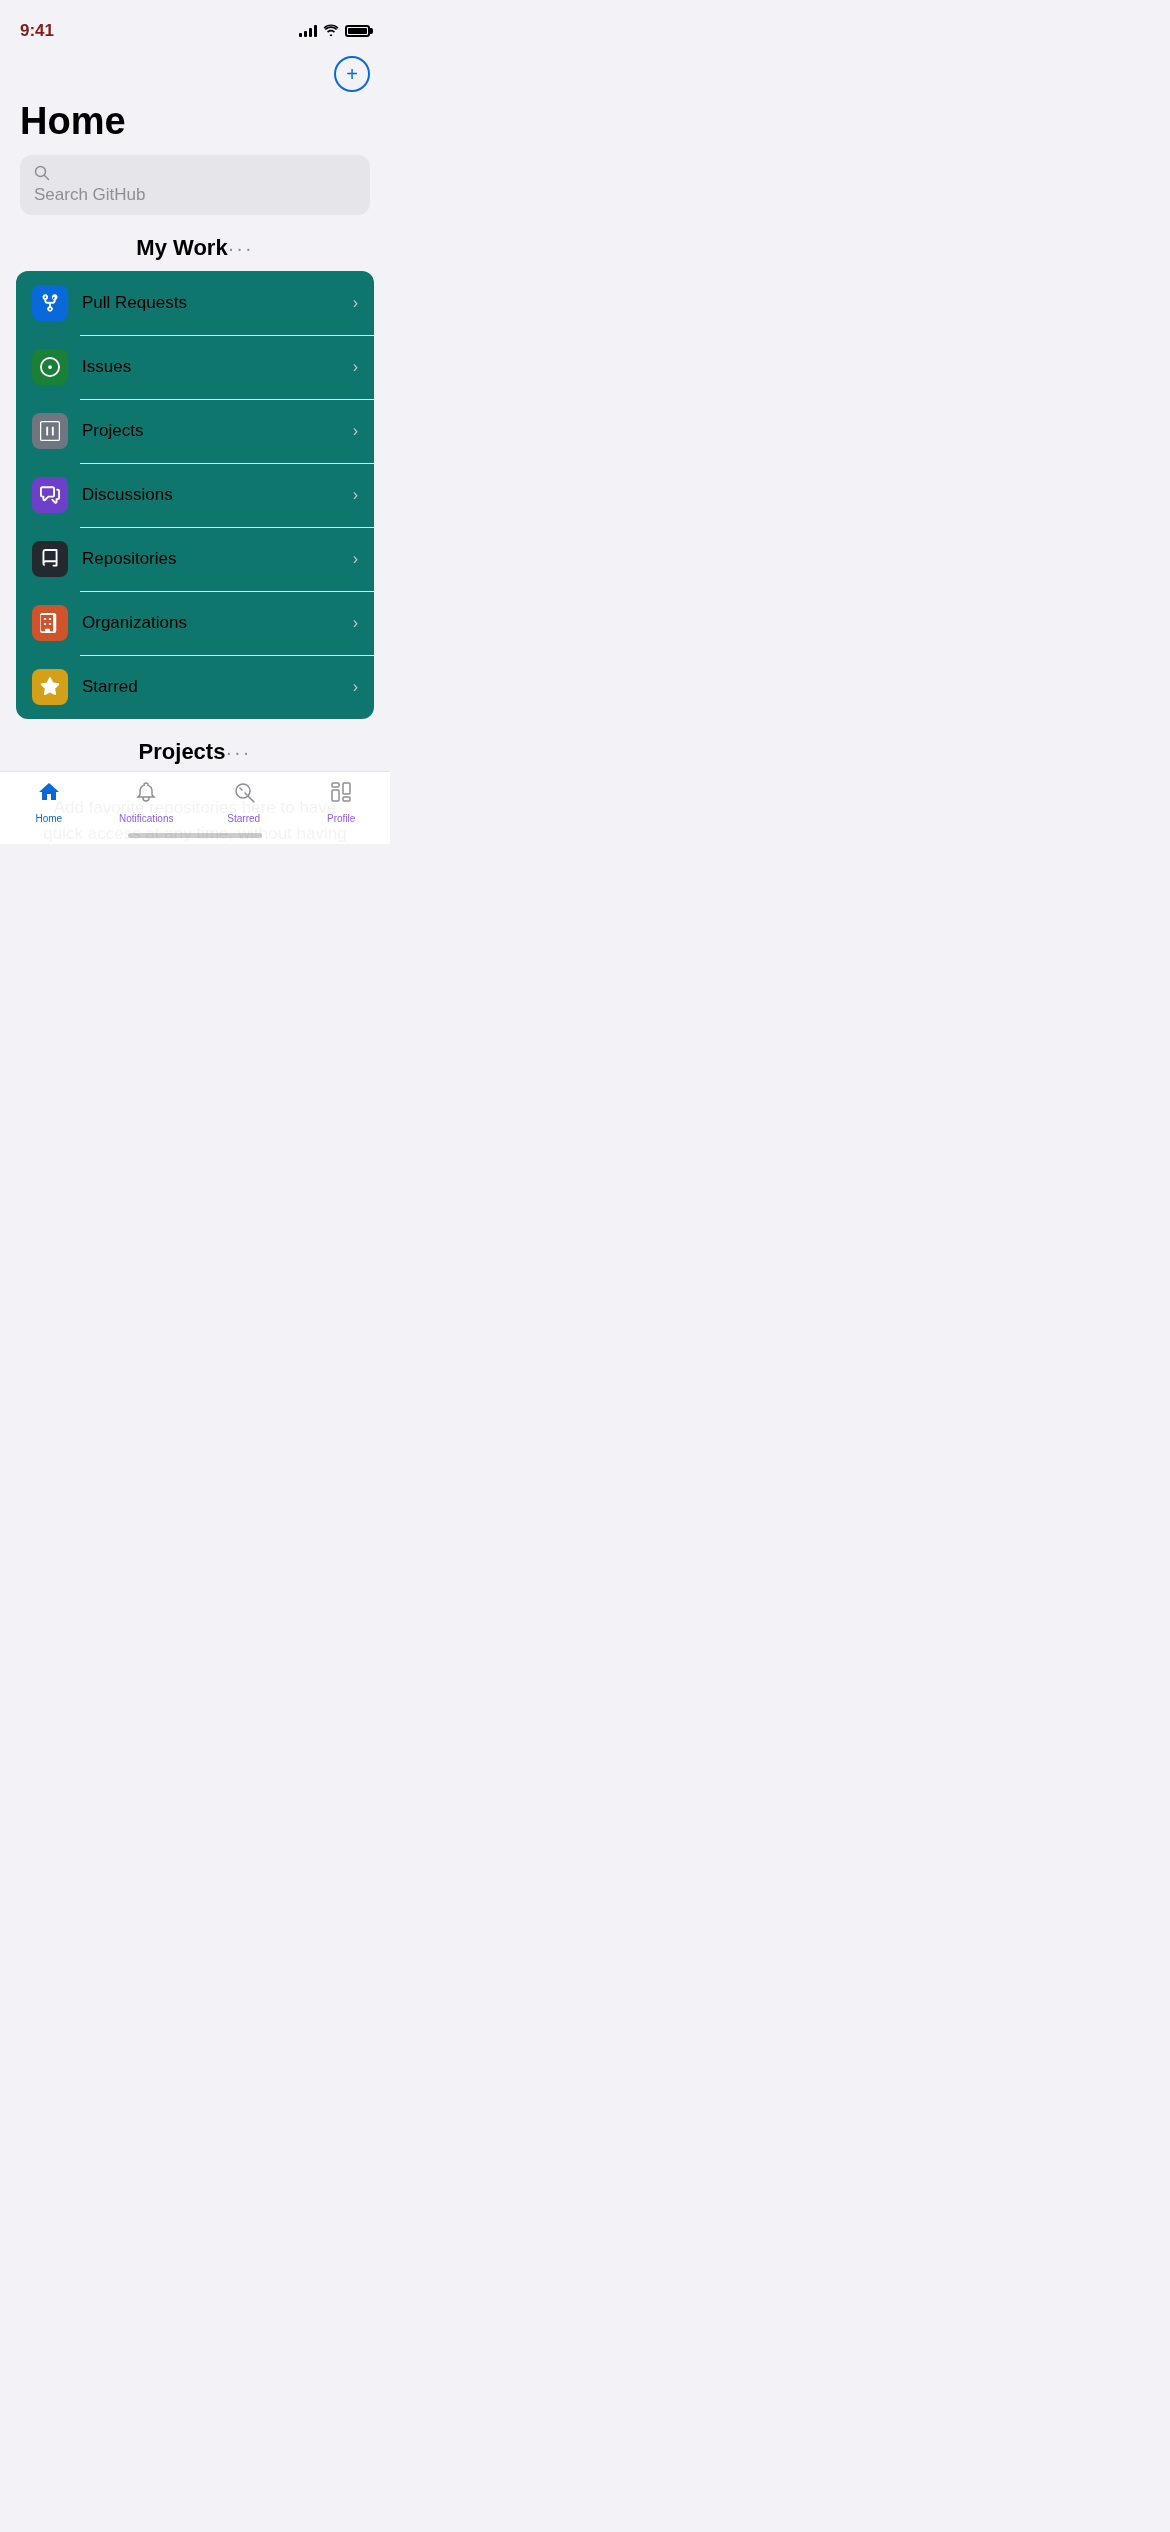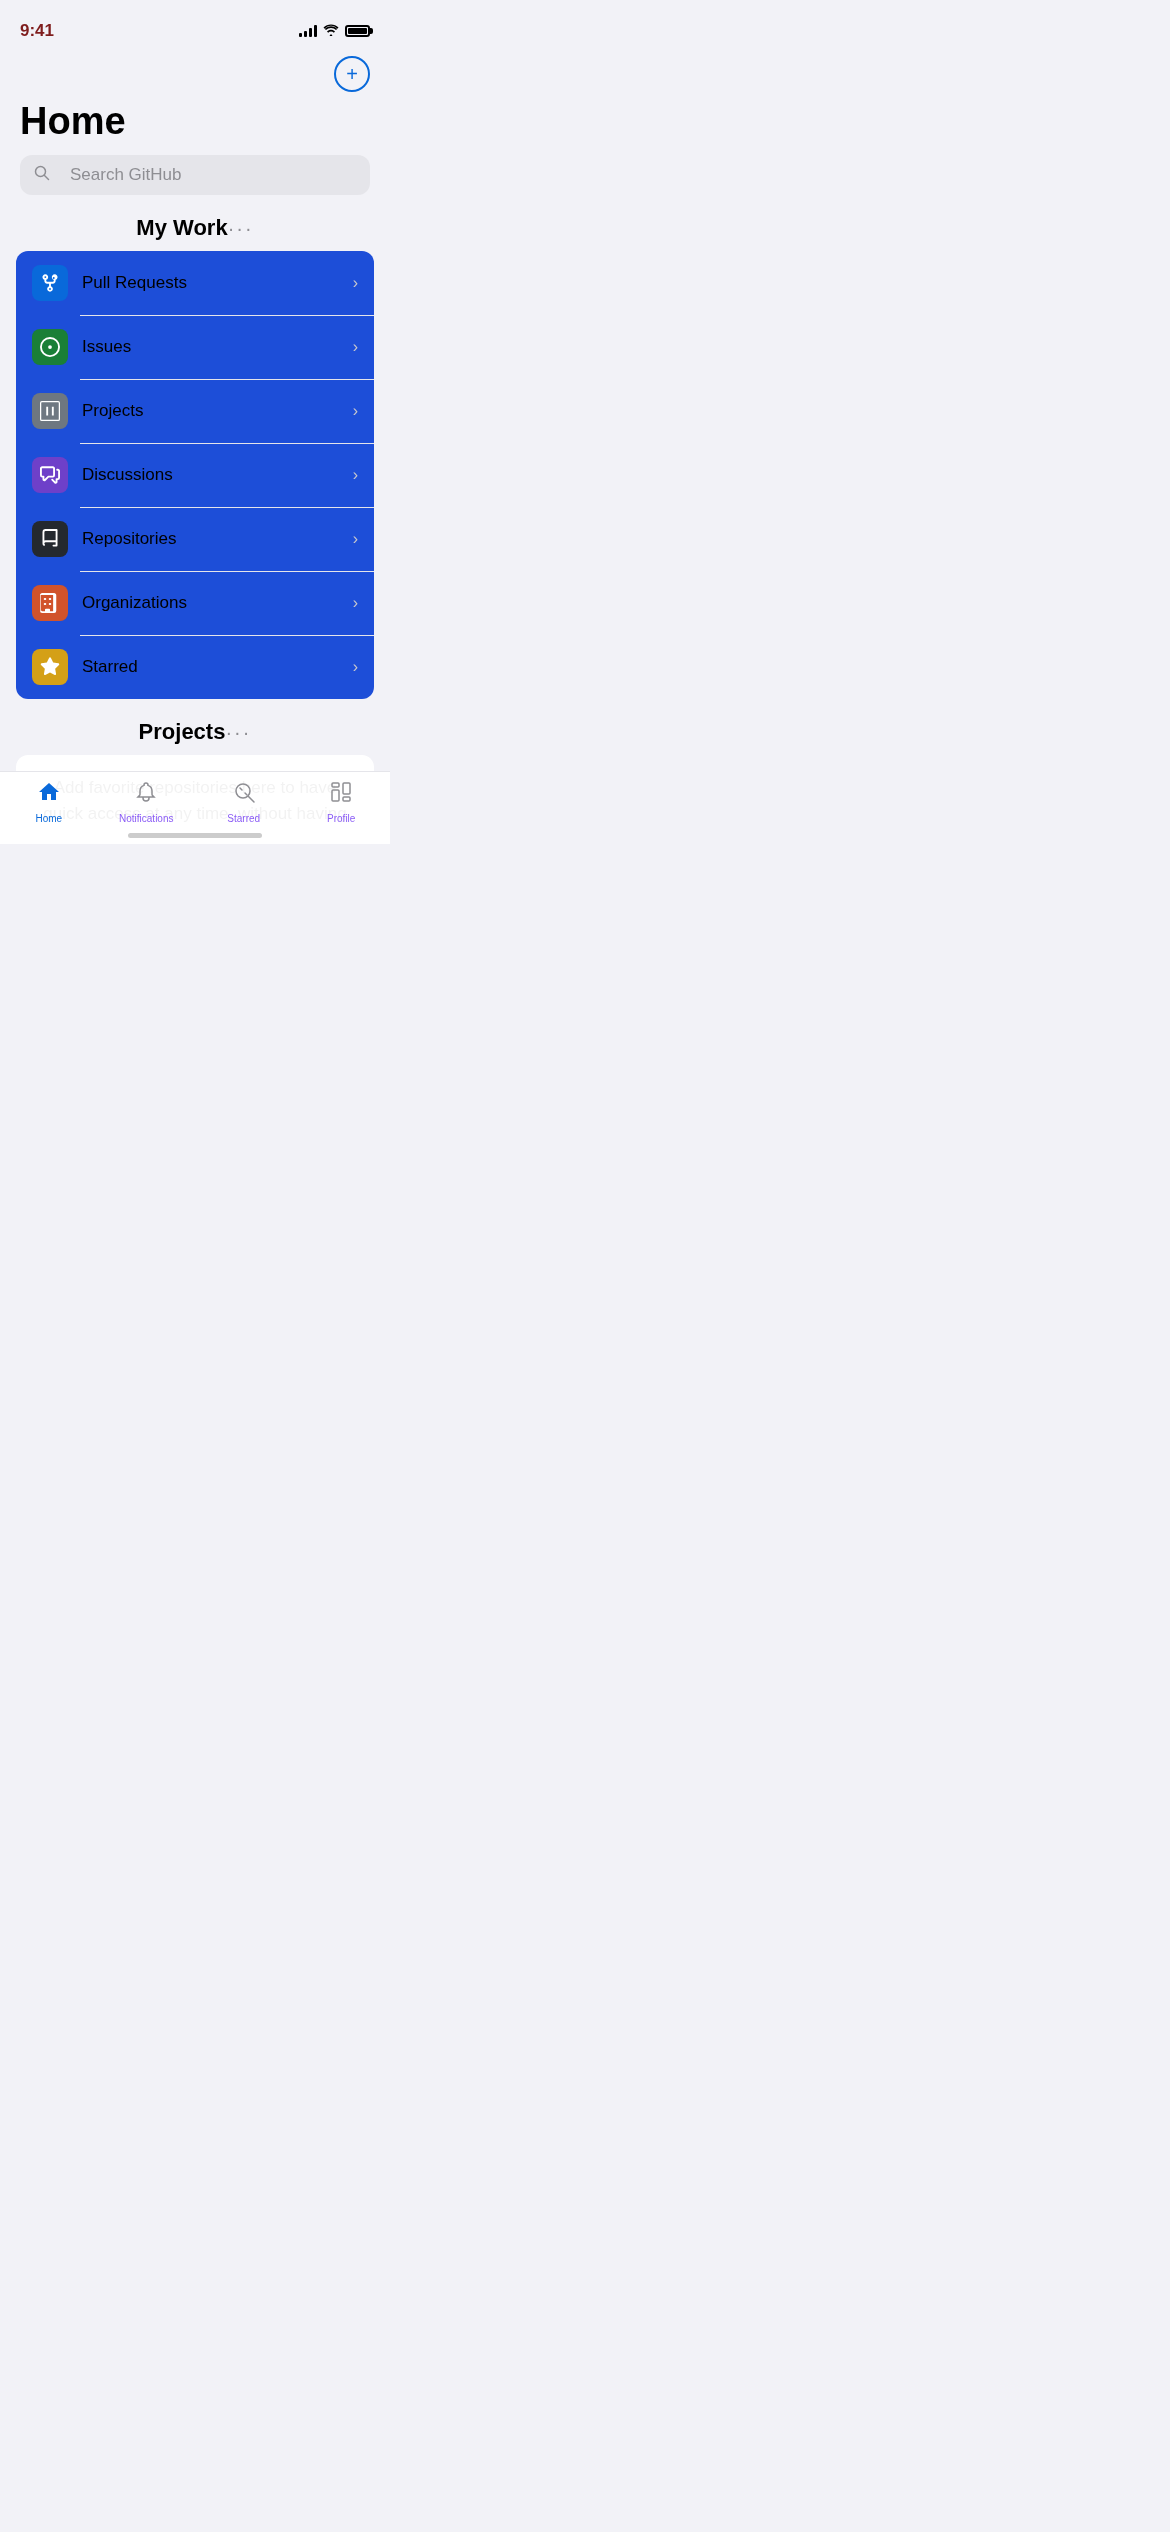--- a/index.html
+++ b/index.html
@@ -127,21 +127,22 @@
     .search-container {
       padding: 0 20px 20px 20px;
     }
 
     .search-bar {
       background: #e5e5ea;
       border-radius: 12px;
       display: flex;
       align-items: flex-start;
       padding: 10px 14px;
-      gap: 20px;
+      gap: 0;
+      flex-direction: column;
     }
 
     .search-icon-svg {
       color: #8e8e93;
       font-size: 16px;
       flex-shrink: 0;
     }
 
     .search-placeholder {
       color: #8e8e93;
@@ -166,21 +167,21 @@
     }
 
     .more-icon {
       color: #8e8e93;
       font-size: 20px;
       letter-spacing: 2px;
     }
 
     .list-card {
       margin: 0 16px;
-      background: #1d4ed8;
+      background: #0f766e;
       border-radius: 12px;
       overflow: hidden;
     }
 
     .list-item {
       display: flex;
       align-items: center;
       padding: 14px 16px;
       gap: 14px;
       position: relative;

